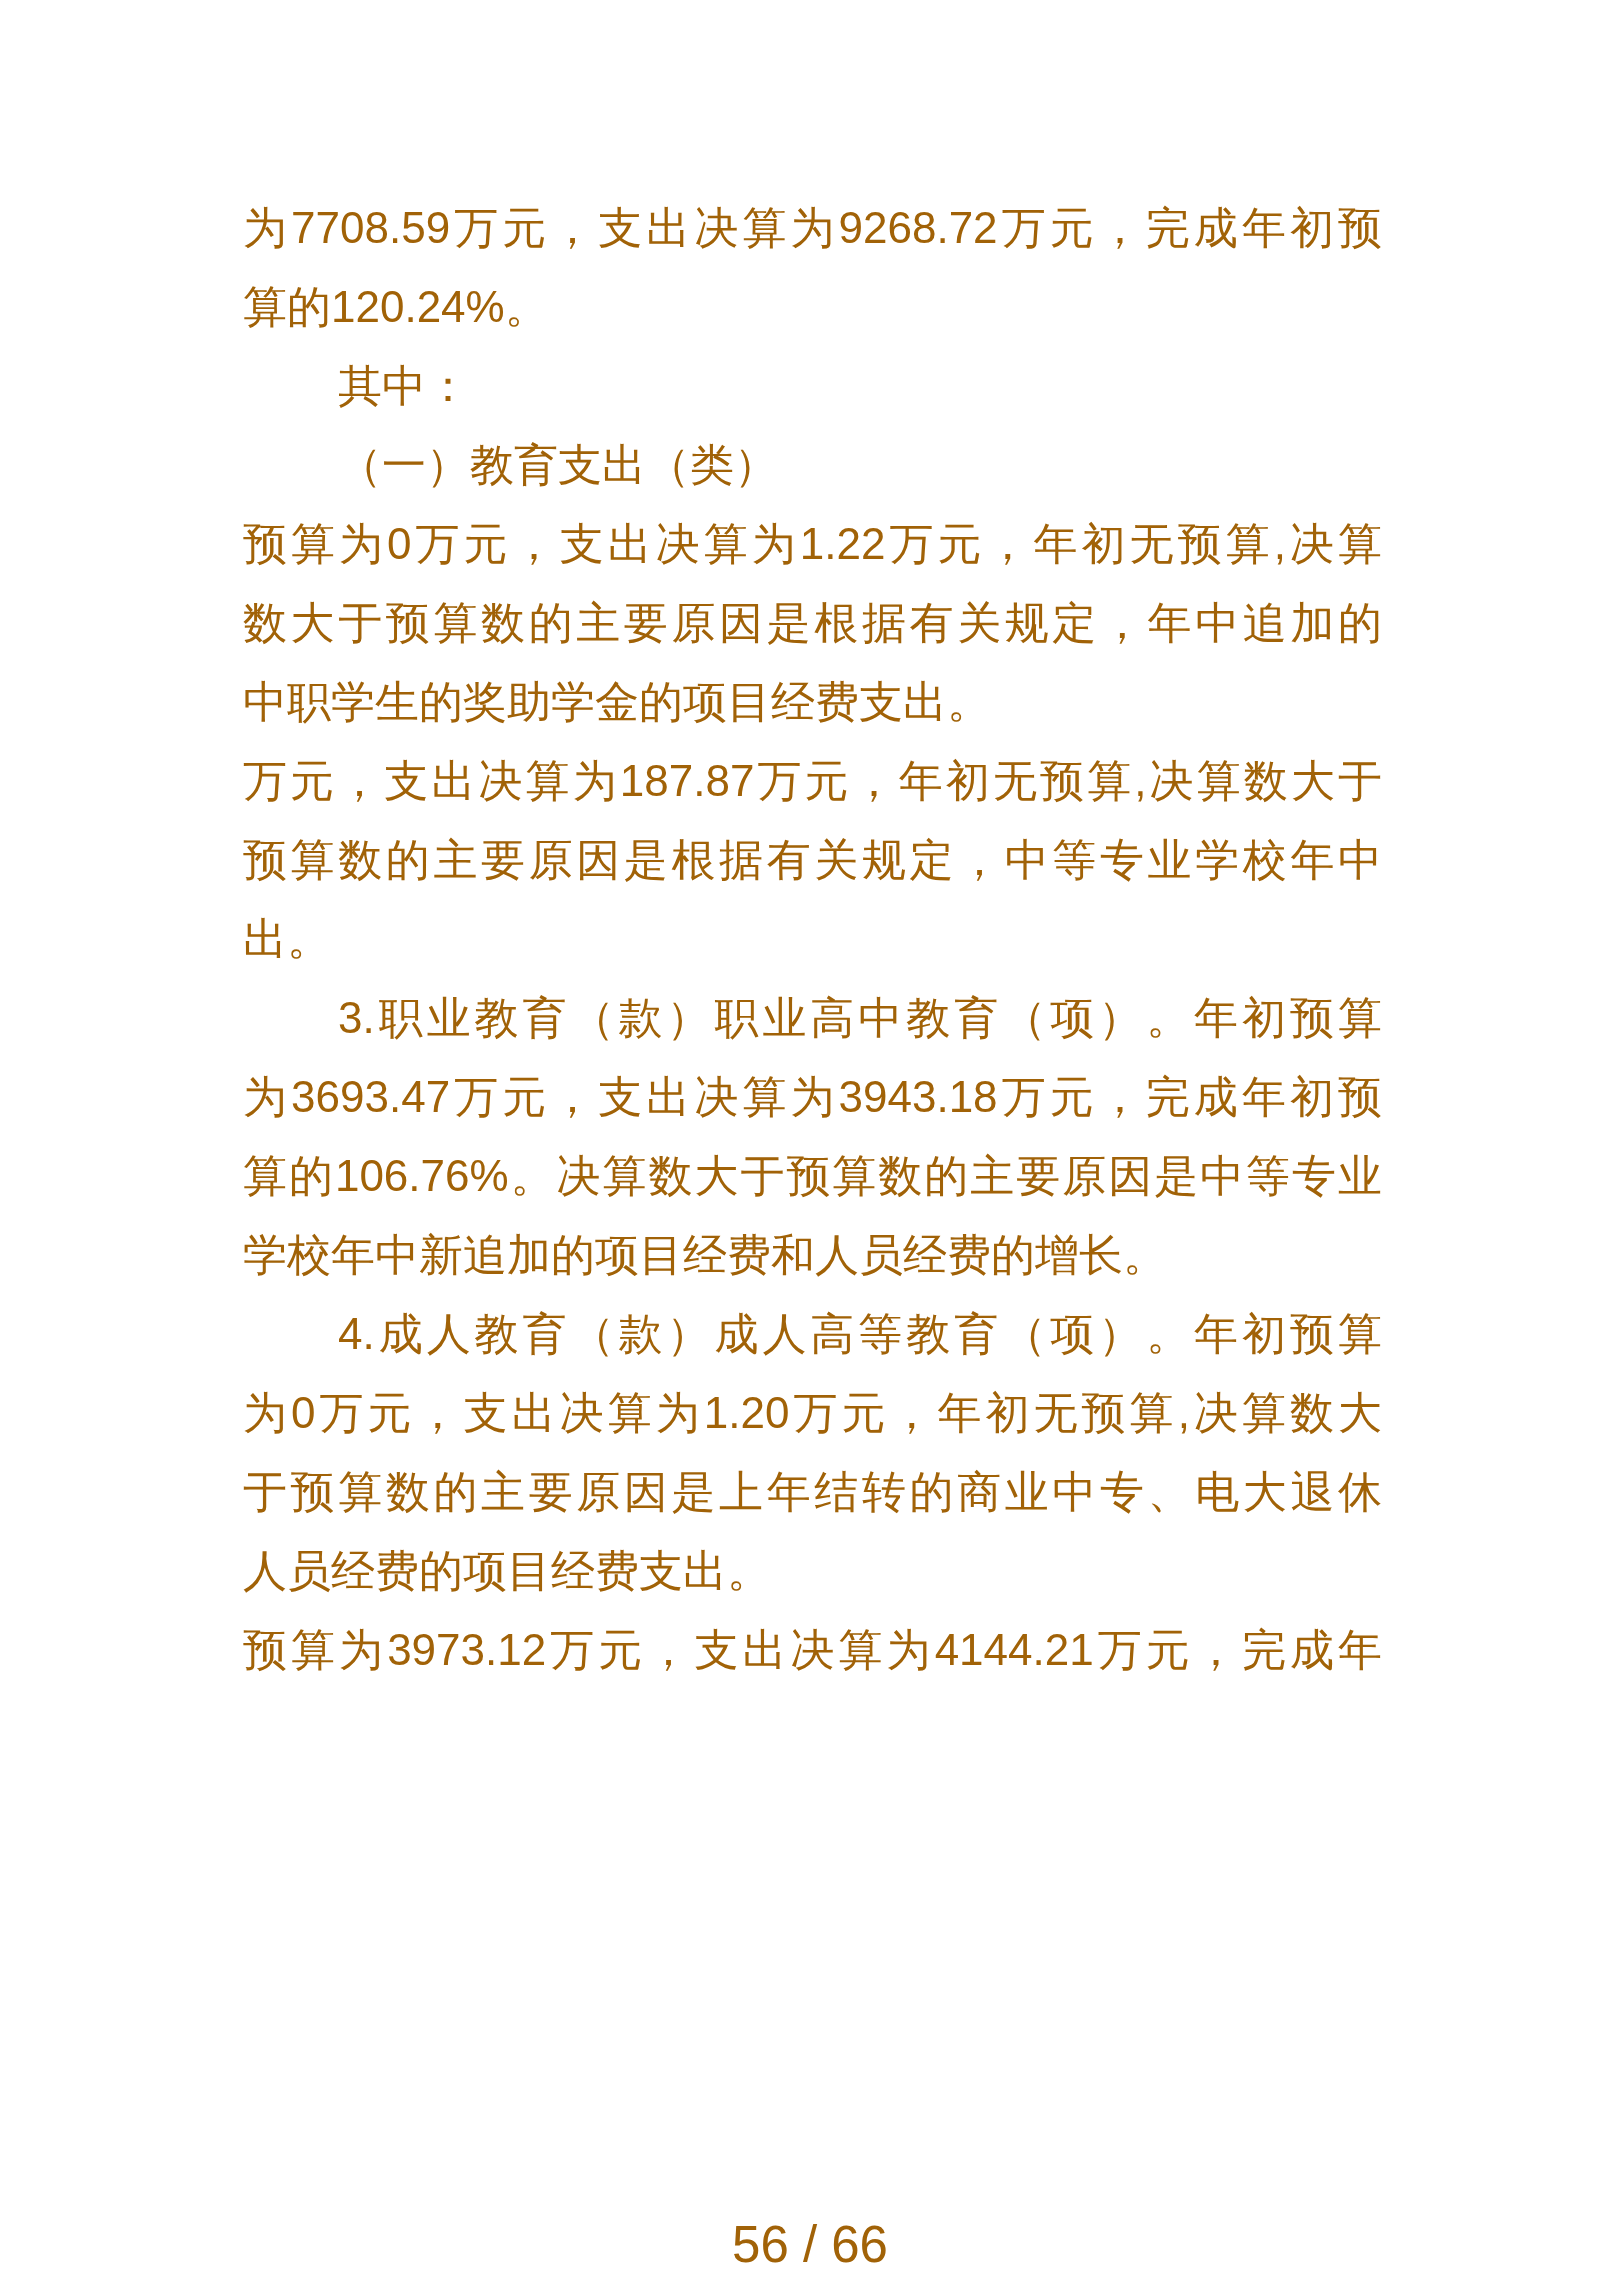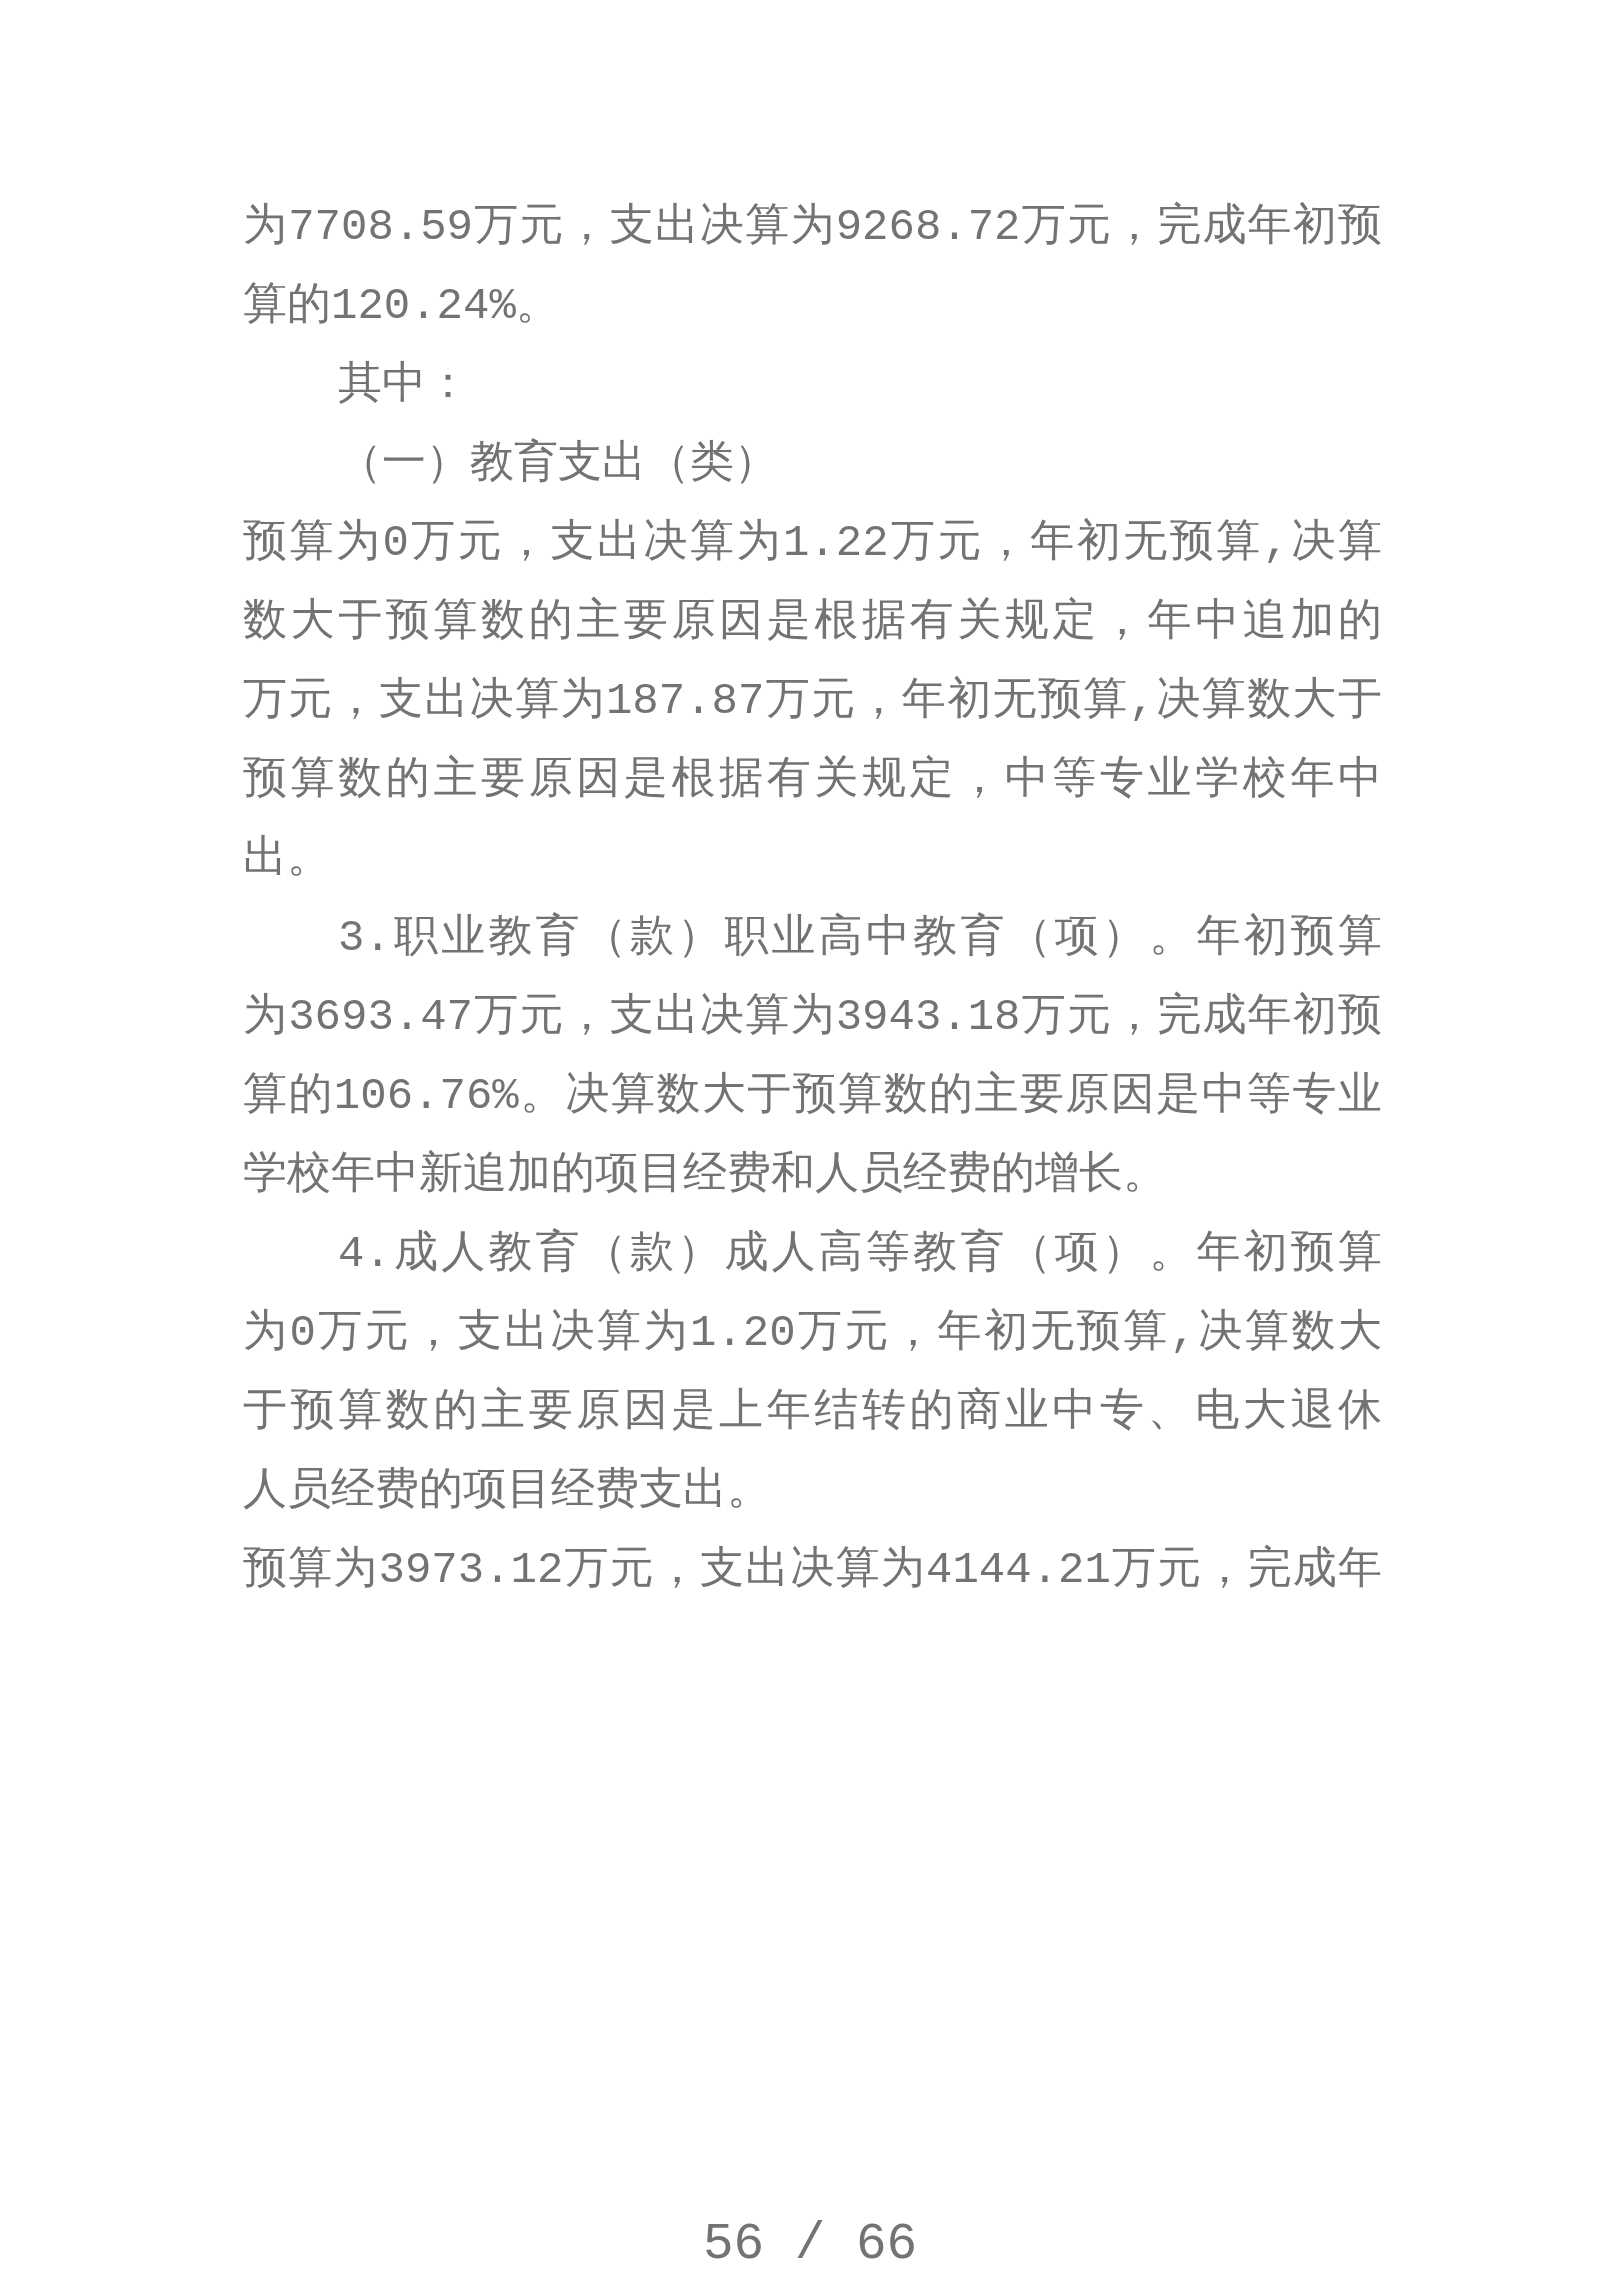--- a/index.html
+++ b/index.html
@@ -6,22 +6,22 @@
     margin: 0;
     padding: 0;
     background: #ffffff;
   }
   .page {
     position: relative;
     width: 1620px;
     height: 2293px;
     background: #ffffff;
     overflow: hidden;
-    font-family: Liberation Mono, monospace;
-    color: #737373;
+    font-family: Liberation Sans, sans-serif;
+    color: #a16207;
   }
   .text-block {
     position: absolute;
     left: 243px;
     top: 188px;
     width: 1139px;
     font-size: 44px;
   }
   .line {
     height: 79px;
@@ -57,20 +57,21 @@
       </div>
       <div>
         <div class="line indent last">其中：</div>
       </div>
       <div>
         <div class="line indent last">（一）教育支出（类）</div>
       </div>
       <div>
         <div class="line">预算为0万元，支出决算为1.22万元，年初无预算,决算</div>
         <div class="line">数大于预算数的主要原因是根据有关规定，年中追加的</div>
+        <div class="line last">中职学生的奖助学金的项目经费支出。</div>
       </div>
       <div>
         <div class="line">万元，支出决算为187.87万元，年初无预算,决算数大于</div>
         <div class="line">预算数的主要原因是根据有关规定，中等专业学校年中</div>
         <div class="line last">出。</div>
       </div>
       <div>
         <div class="line indent">3.职业教育（款）职业高中教育（项）。年初预算</div>
         <div class="line">为3693.47万元，支出决算为3943.18万元，完成年初预</div>
         <div class="line">算的106.76%。决算数大于预算数的主要原因是中等专业</div>

